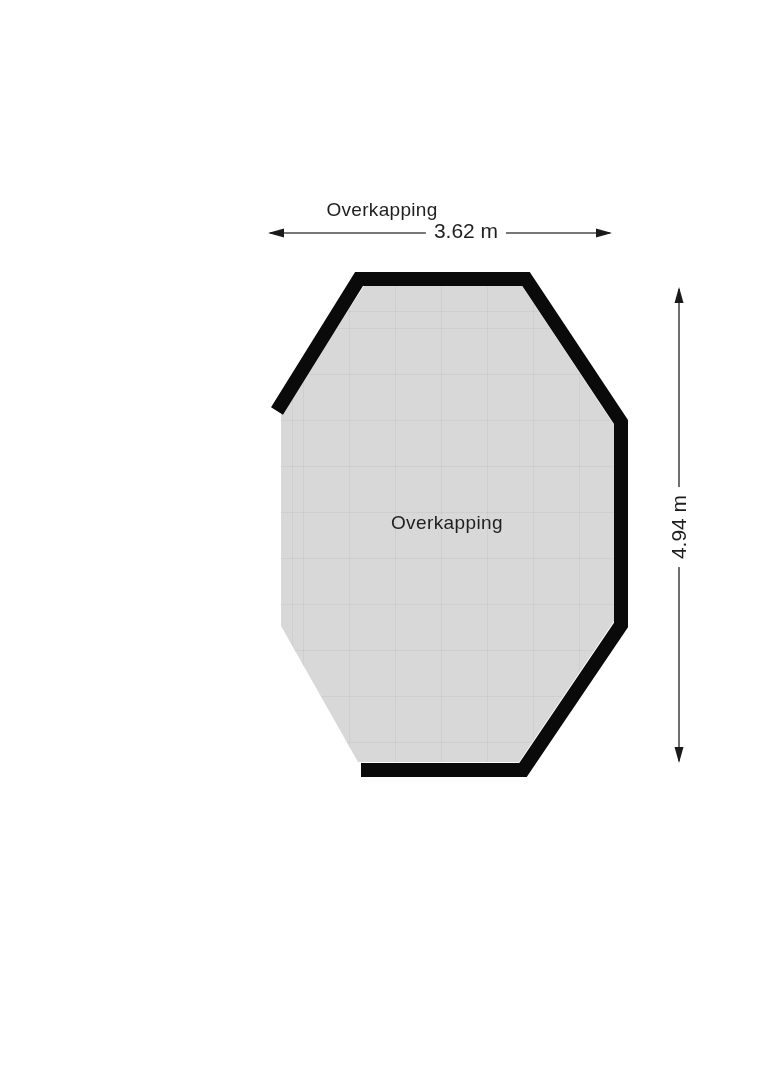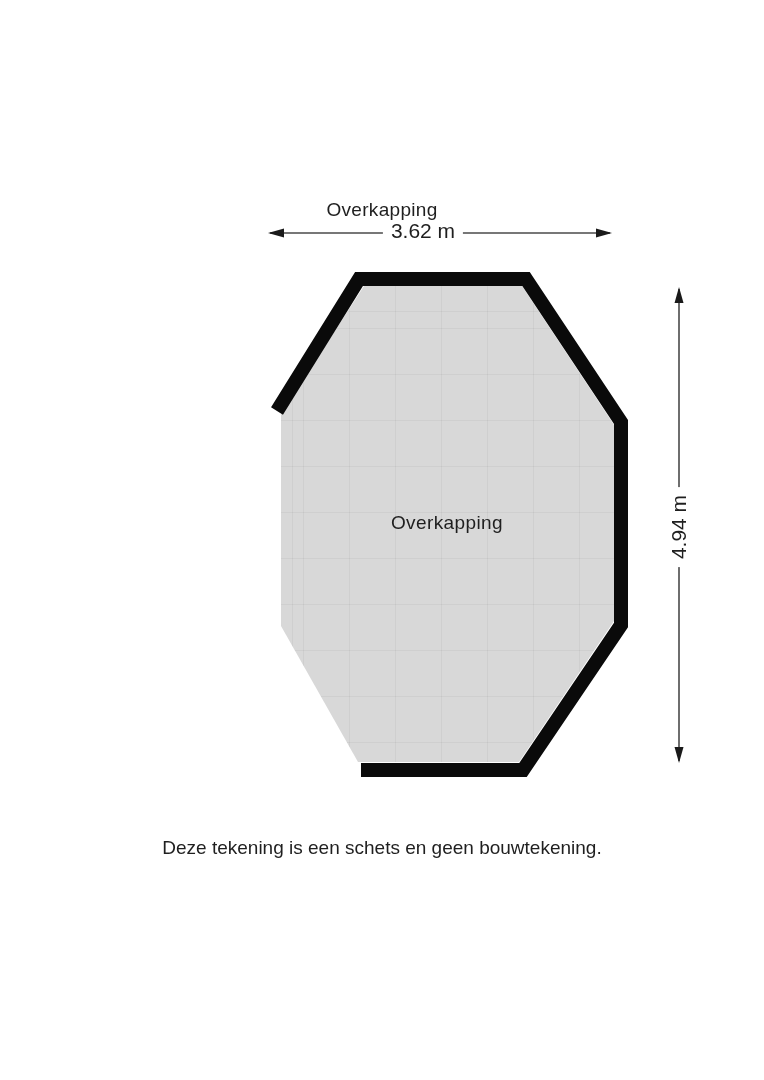--- a/index.html
+++ b/index.html
@@ -43,21 +43,21 @@
   }
   .top-room-label {
     left: 0;
     top: 199px;
     width: 764px;
     text-align: center;
     font-size: 19px;
     letter-spacing: 0.3px;
   }
   .width-value {
-    left: 423px;
+    left: 466px;
     top: 220px;
     transform: translateX(-50%);
     font-size: 21px;
     background: #ffffff;
     padding: 0 8px;
     line-height: 22px;
     text-align: center;
   }
   .room-label {
     left: 447px;
@@ -108,16 +108,15 @@
 
   <div class="label top-room-label">Overkapping</div>
 
   <div class="label width-value">3.62 m</div>
 
   <div class="label room-label">Overkapping</div>
 
   <div class="label height-value">4.94 m</div>
 
   <div class="disclaimer">
-    <div>Deze tekening is een schets en geen bouwtekening.</div>
   </div>
 
 </div>
 
 </body></html>

